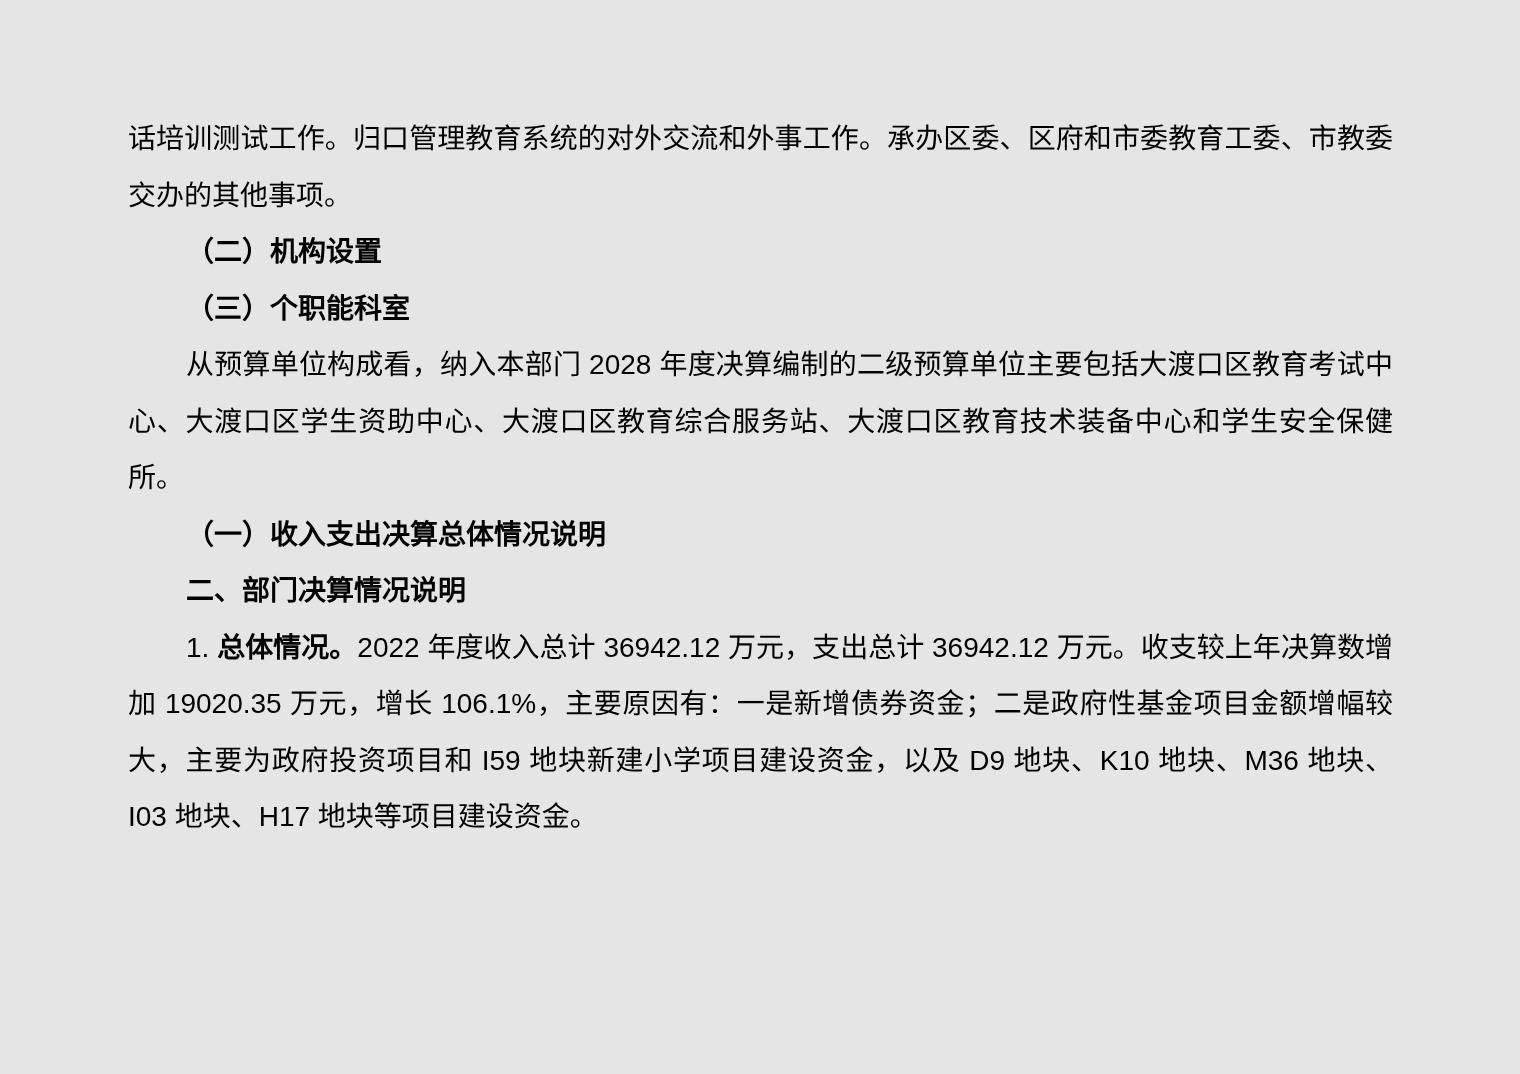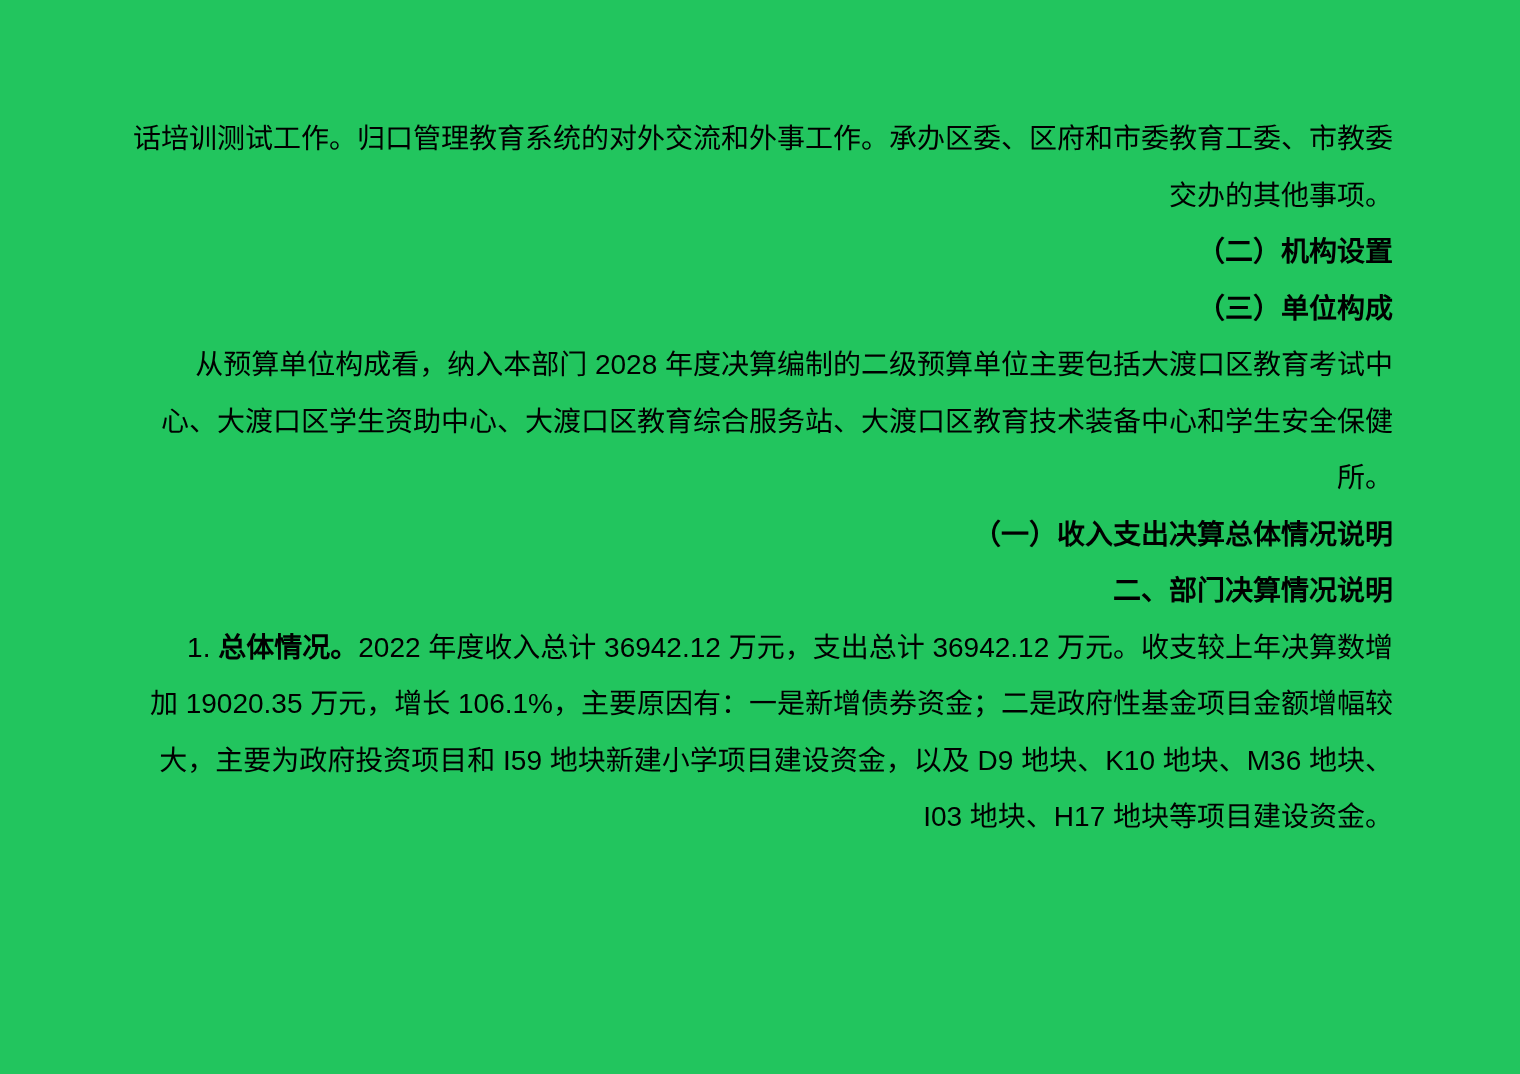--- a/index.html
+++ b/index.html
@@ -5,37 +5,36 @@
 <style>
   html, body {
     margin: 0;
     padding: 0;
     background: #ffffff;
   }
   .page {
     position: relative;
     width: 1520px;
     height: 1074px;
-    background: #22c55e;
+    background: #e5e5e5;
     overflow: hidden;
   }
   .text-block {
     box-sizing: border-box;
     padding: 111px 127px 0 128px;
     width: 100%;
     font-family: "Liberation Sans", sans-serif;
     font-size: 28px;
     line-height: 56.5px;
     color: #000000;
     text-align: justify;
   }
   .text-block p {
     margin: 0;
     padding: 0;
-    text-align: right;
   }
   .indent {
     text-indent: 58px;
   }
   .heading-kai {
     font-weight: bold;
     text-align: left;
   }
   .heading-hei {
     font-weight: bold;
@@ -49,21 +48,21 @@
 <body>
 
 <div class="page">
   <div class="text-block">
 
     <p class="para">话培训测试工作。归口管理教育系统的对外交流和外事工作。承办区委、区府和市委教育工委、市教委交办的其他事项。</p>
 
     <p class="indent heading-kai">（二）机构设置</p>
 
 
-    <p class="indent heading-kai">（三）单位构成</p>
+    <p class="indent heading-kai">（三）个职能科室</p>
 
     <p class="indent">从预算单位构成看，纳入本部门 2028 年度决算编制的二级预算单位主要包括大渡口区教育考试中心、大渡口区学生资助中心、大渡口区教育综合服务站、大渡口区教育技术装备中心和学生安全保健所。</p>
 
     <p class="indent heading-kai">（一）收入支出决算总体情况说明</p>
 
     <p class="indent heading-hei">二、部门决算情况说明</p>
 
     <p class="indent">
       <span>1. </span><span class="lead-bold">总体情况。</span><span>2022 年度收入总计 36942.12 万元，支出总计 36942.12 万元。收支较上年决算数增加 19020.35 万元，增长 106.1%，主要原因有：一是新增债券资金；二是政府性基金项目金额增幅较大，主要为政府投资项目和 I59 地块新建小学项目建设资金，以及 D9 地块、K10 地块、M36 地块、I03 地块、H17 地块等项目建设资金。</span>
     </p>

